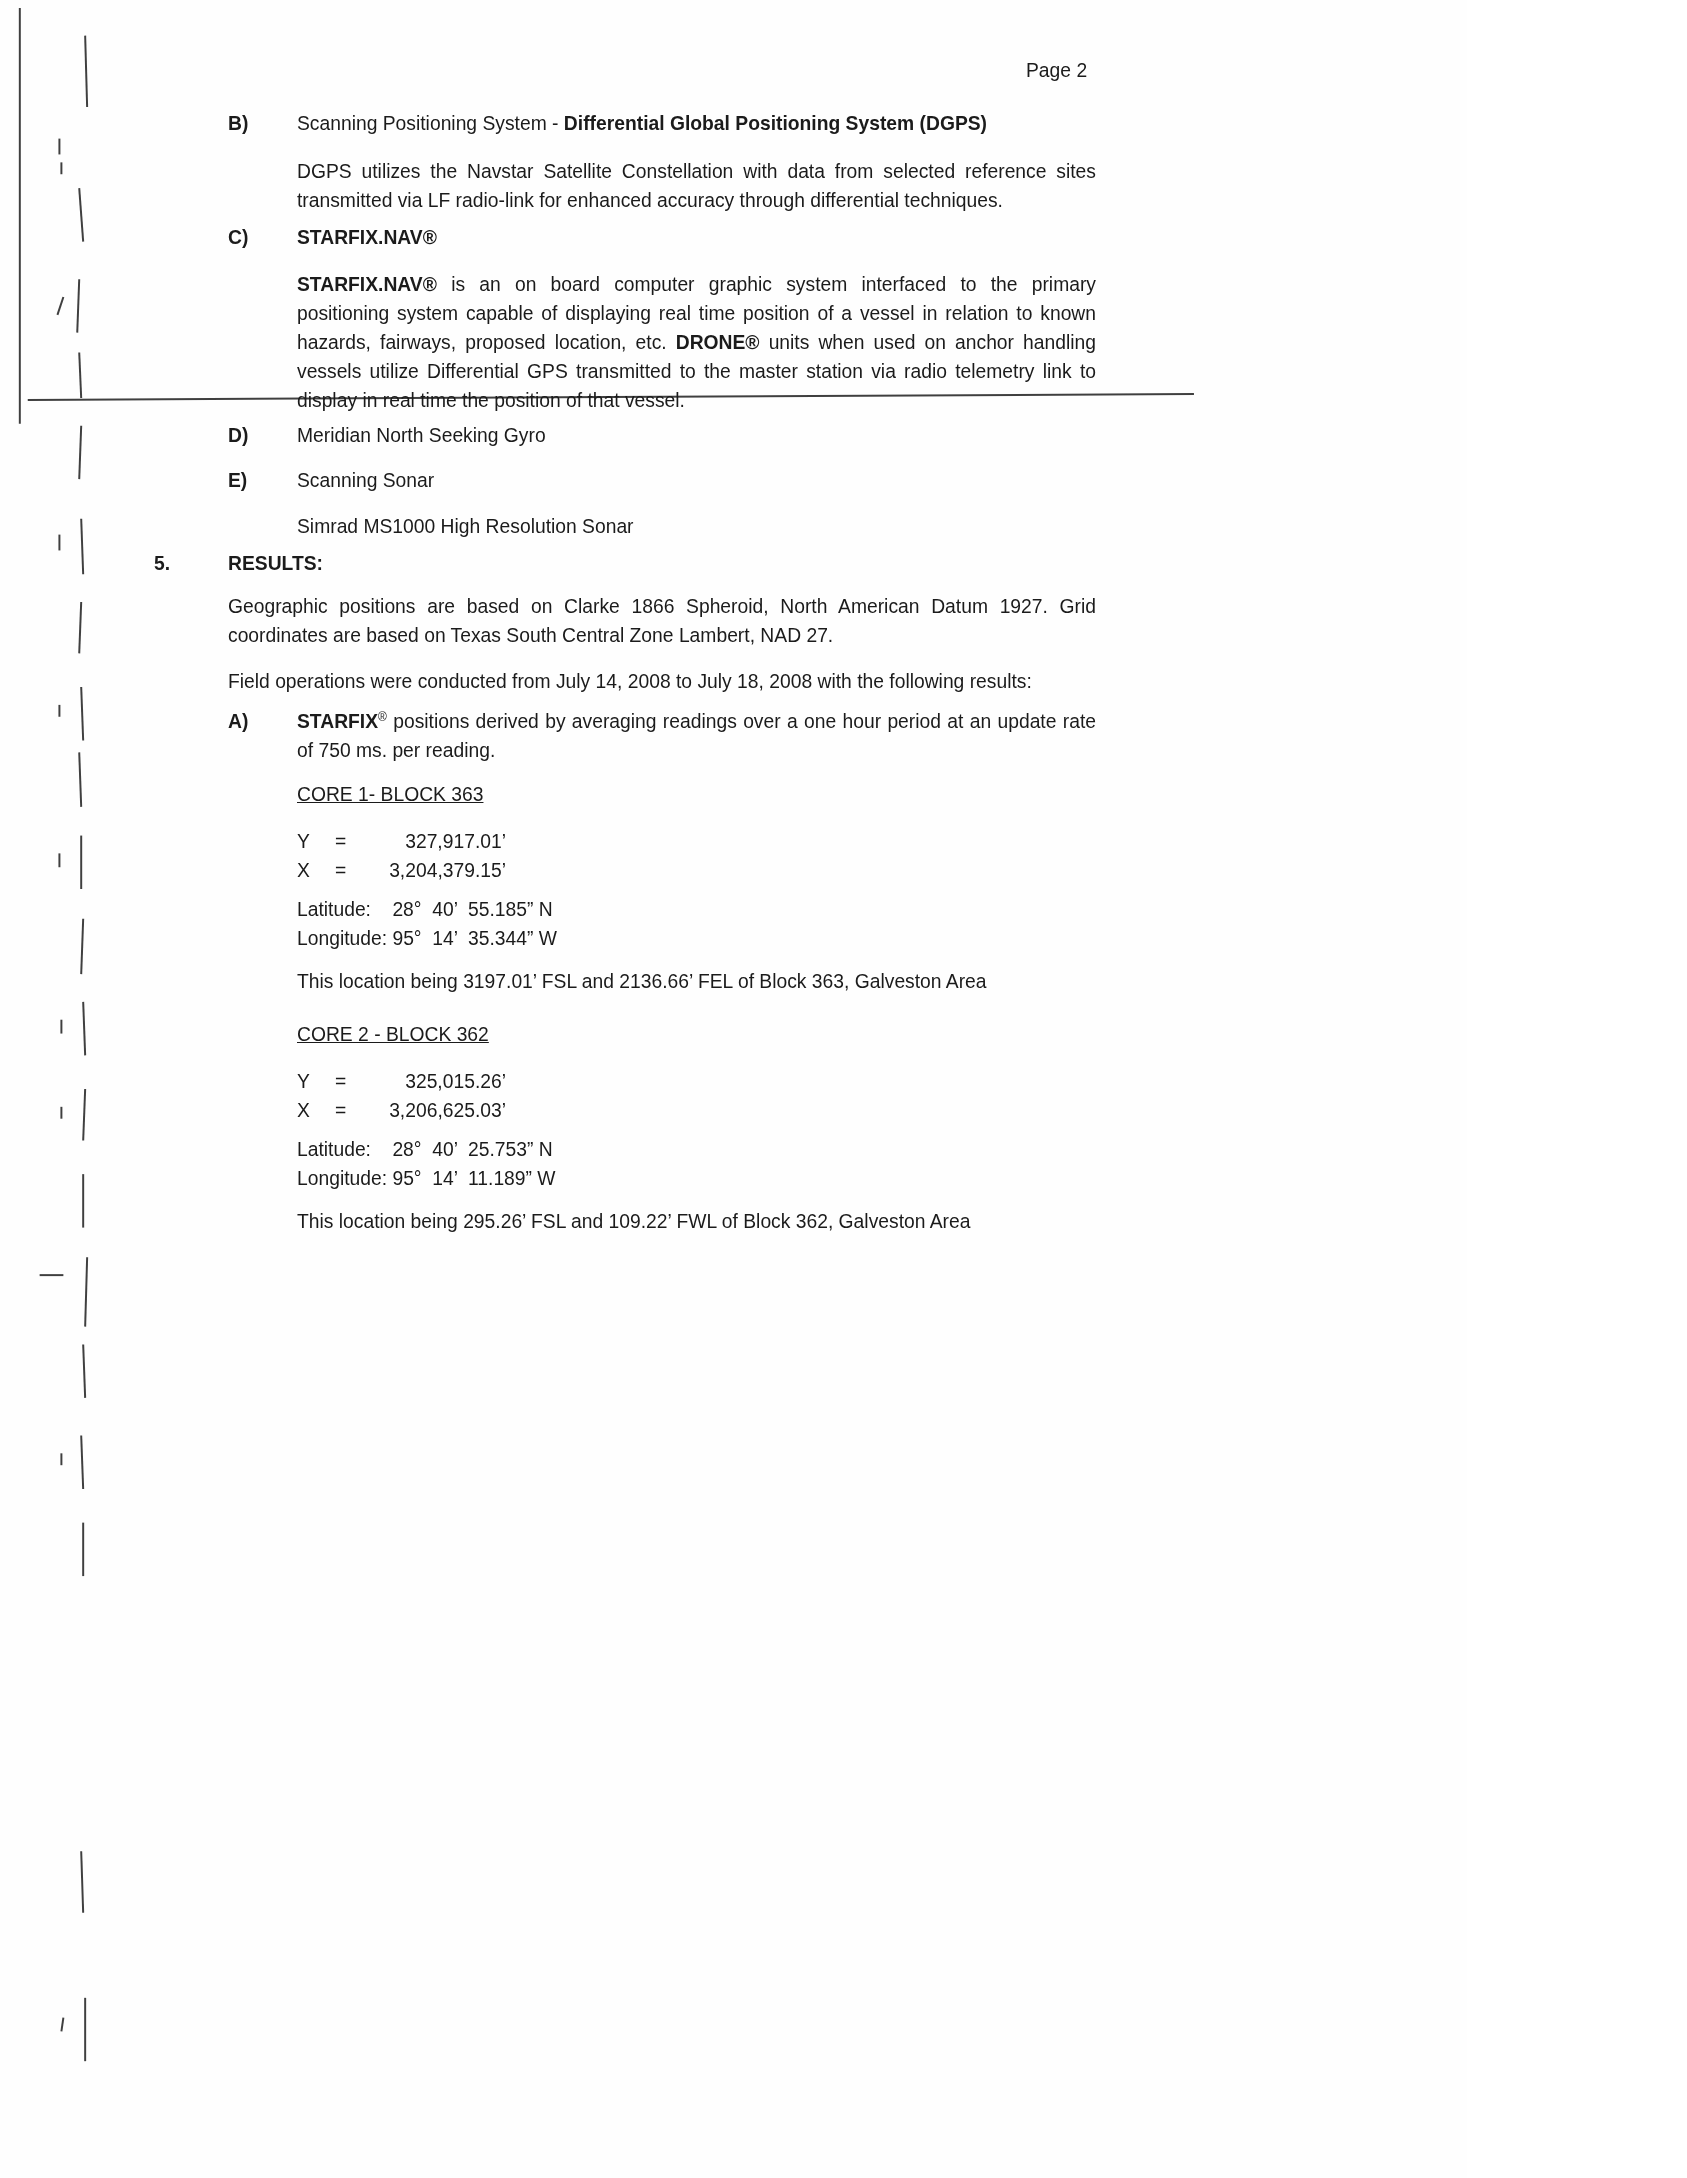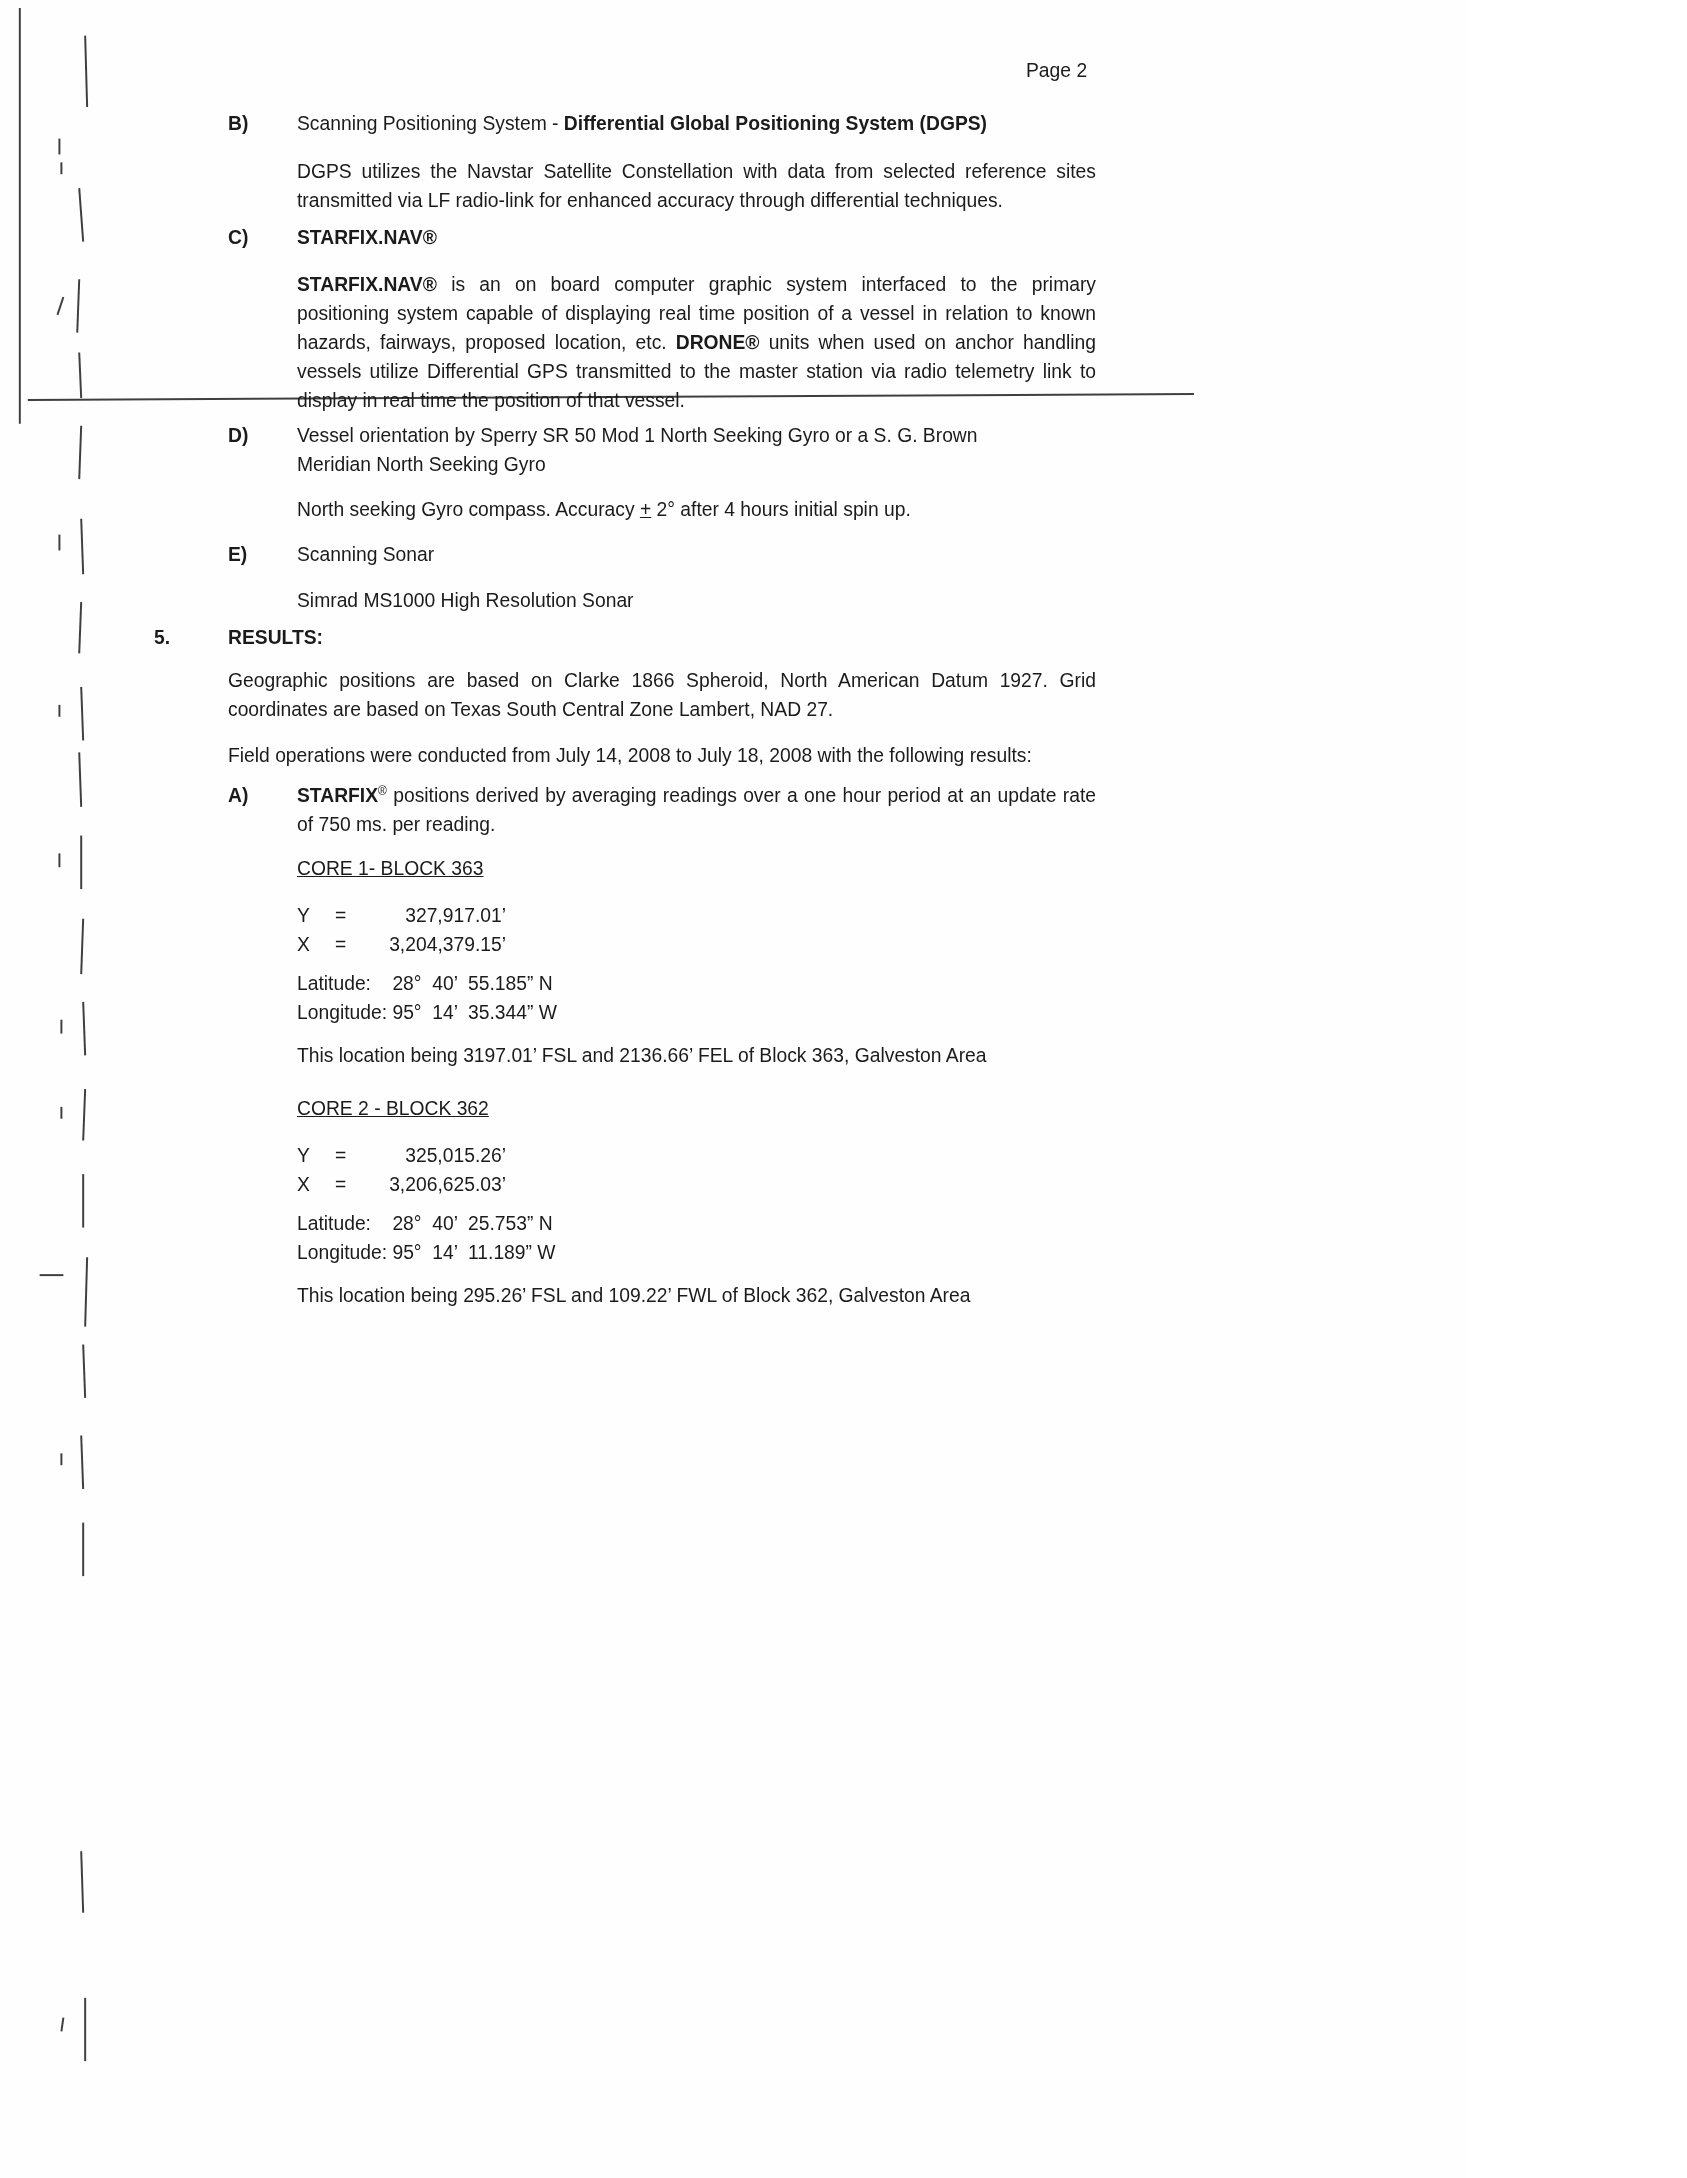--- a/index.html
+++ b/index.html
@@ -105,26 +105,24 @@
     <div class="row" style="margin-bottom:18px">
       <div class="lbl">C)</div>
       <div class="txt b">STARFIX.NAV®</div>
     </div>
 
     <div class="ind just" style="margin-bottom:6px"><span class="b">STARFIX.NAV®</span><span> is an on board computer graphic system interfaced to the primary positioning system capable of displaying real time position of a vessel in relation to known hazards, fairways, proposed location, etc.  </span><span class="b">DRONE®</span><span> units when used on anchor handling vessels utilize Differential GPS transmitted to the master station via radio telemetry link to display in real time the position of that vessel.</span></div>
 
     <div class="row" style="margin-bottom:16px">
       <div class="lbl">D)</div>
       <div class="txt">
-        <span class="block-line">Vessel orientation by Sperry SR 50 Mod 1 North Seeking Gyro or a S. G. Brown</span>
         <span class="block-line">Meridian North Seeking Gyro</span>
       </div>
     </div>
 
-    <div class="ind" style="margin-bottom:16px"><span>North seeking Gyro compass.  Accuracy </span><span class="pm">+</span><span> 2° after 4 hours initial spin up.</span></div>
 
     <div class="row" style="margin-bottom:17px">
       <div class="lbl">E)</div>
       <div class="txt">Scanning Sonar</div>
     </div>
 
     <div class="ind" style="margin-bottom:8px">Simrad MS1000 High Resolution Sonar</div>
 
     <div class="row" style="margin-left:-74px; margin-bottom:14px">
       <div class="lbl" style="width:74px">5.</div>

